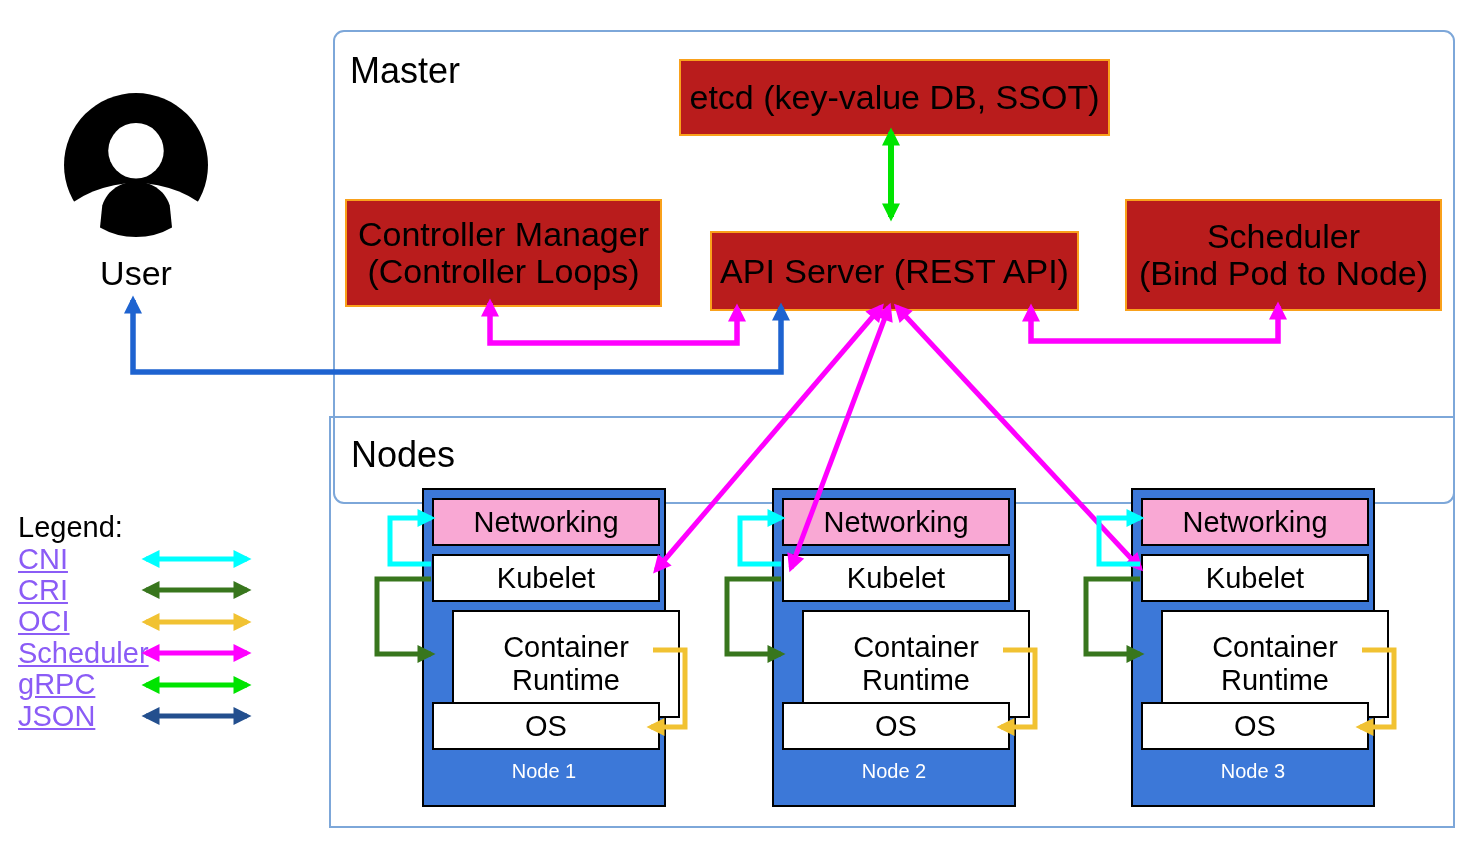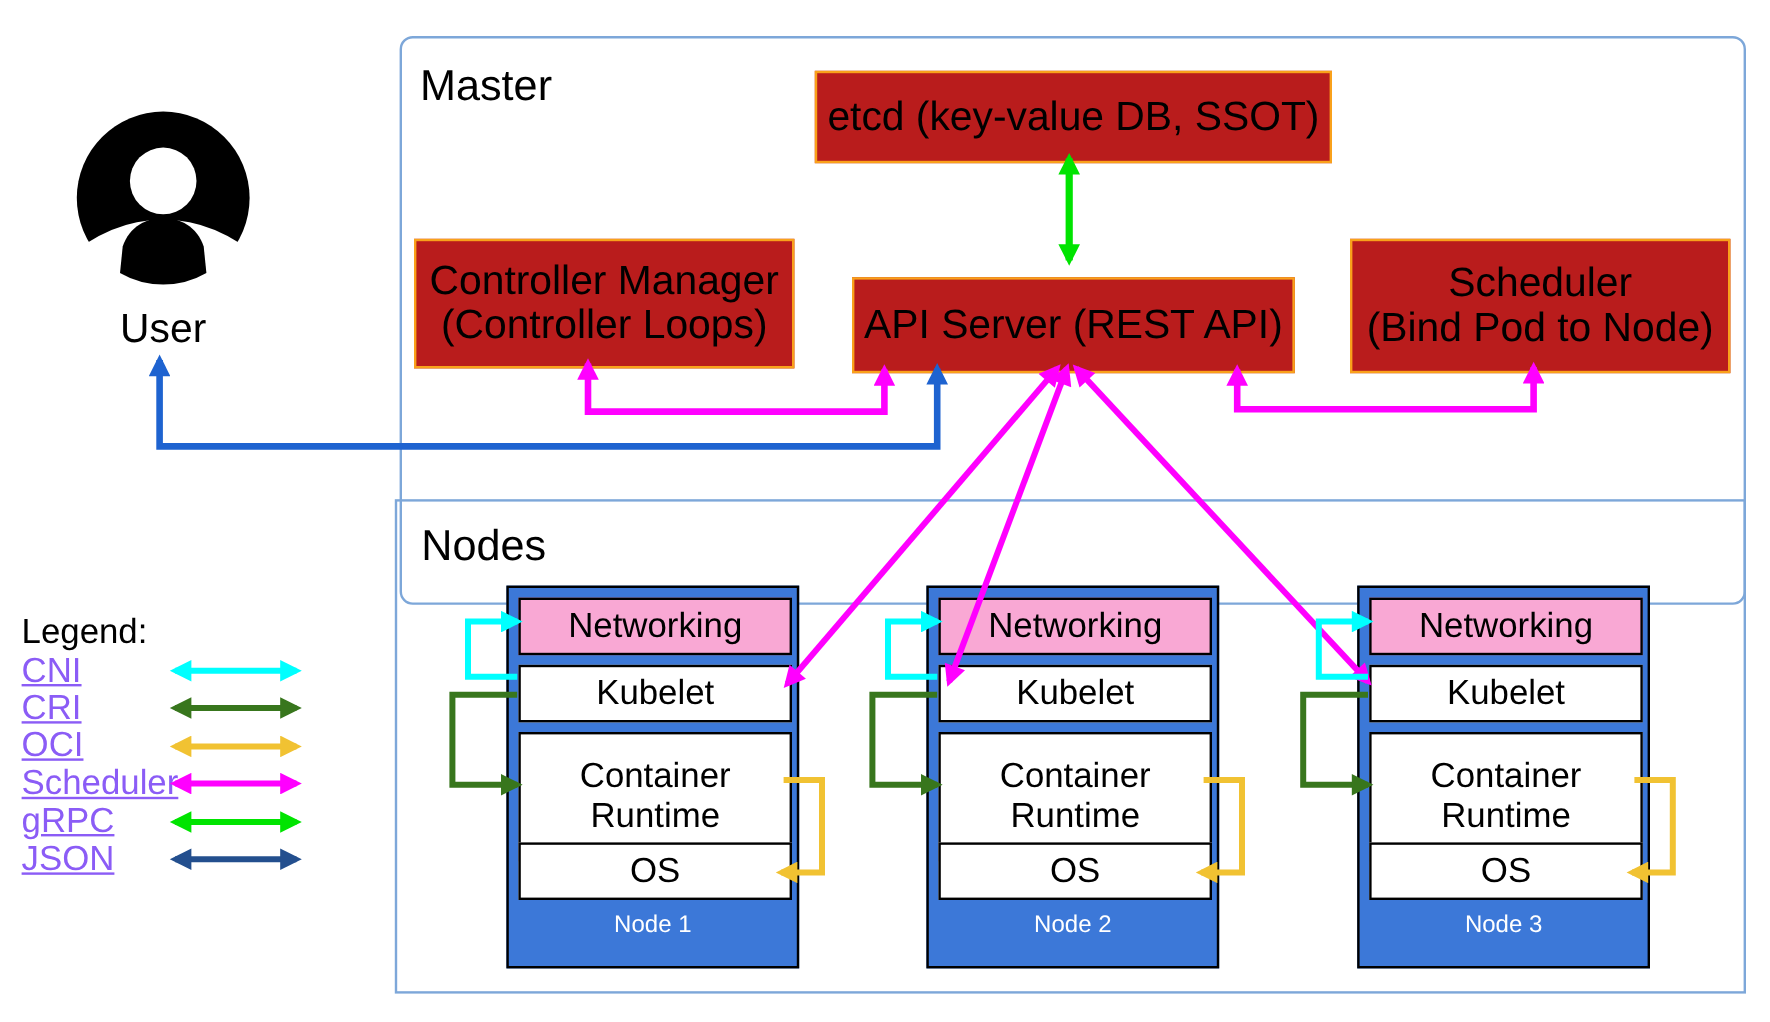--- a/index.html
+++ b/index.html
@@ -16,21 +16,21 @@
 
   .user-wrap{position:absolute;left:61px;top:90px;width:150px;}
   .user-label{margin-top:10px;text-align:center;font-size:34px;}
 
   .node{position:absolute;width:244px;height:319px;background:#3c78d8;border:2.5px solid #000;top:70px;}
   .layer{position:absolute;left:8px;width:228px;background:#fff;border:2px solid #000;
          display:flex;align-items:center;justify-content:center;text-align:center;
          font-size:29px;line-height:33px;padding:0 6px;}
   .layer.networking{top:8px;height:48px;background:#f9a8d4;}
   .layer.kubelet{top:64px;height:48px;}
-  .layer.runtime{top:120px;height:108px;}
+  .layer.runtime{top:120px;height:108px;margin-left:20px;}
   .layer.os{top:212px;height:48px;}
   .node-label{position:absolute;left:0;right:0;top:270px;text-align:center;font-size:20px;color:#ffffff;}
 
   .legend{position:absolute;left:18px;top:512px;width:280px;}
   .legend-row{height:31.4px;display:flex;align-items:center;}
   .legend-title{font-size:29px;}
   .legend-link{font-size:29px;color:#8b5cf6;text-decoration:underline;cursor:pointer;}
 
   svg.overlay{position:absolute;left:0;top:0;pointer-events:none;}
 </style>

